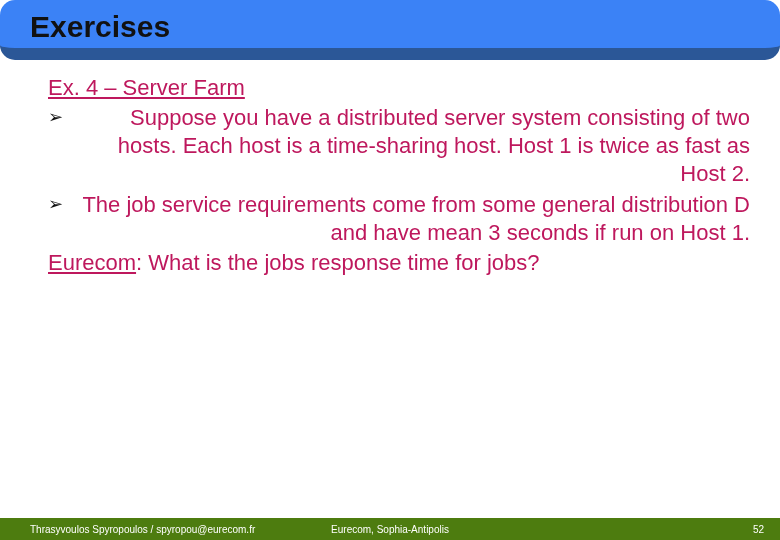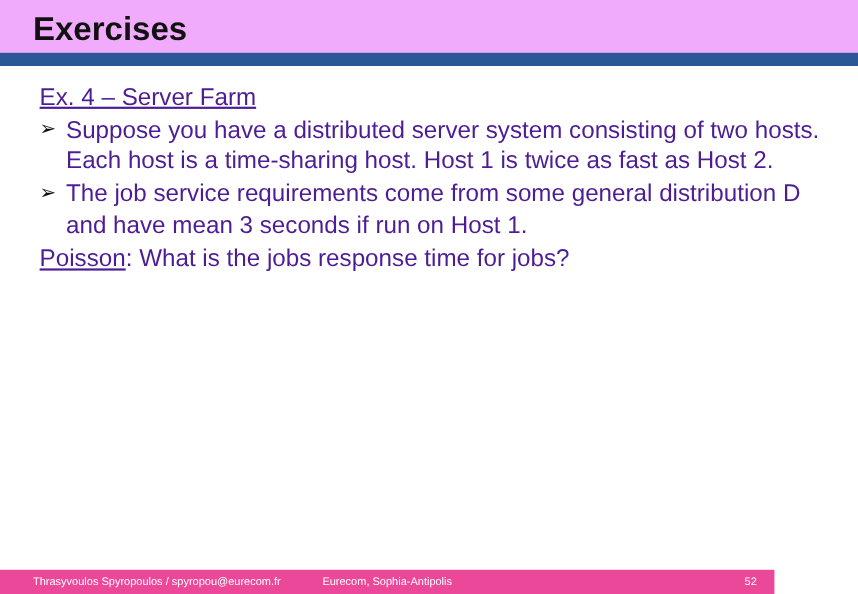--- a/index.html
+++ b/index.html
@@ -10,45 +10,47 @@
     font-family: "Trebuchet MS", "Comic Sans MS", Verdana, sans-serif;
     background: #ffffff;
     overflow: hidden;
   }
   .slide {
     width: 780px;
     height: 540px;
     position: relative;
   }
   .title-bar {
-    background: #f0abfc;
+    background: #3b82f6;
     padding: 10px 0 0 30px;
     border-bottom: 12px solid #2b5797;
+    border-radius: 15px;
   }
   .title-bar h1 {
     margin: 0 0 4px 0;
     font-size: 30px;
     font-weight: bold;
     font-family: "Trebuchet MS", sans-serif;
     color: #111;
   }
   .content {
-    padding: 14px 30px 0 36px;
+    padding: 14px 30px 0 48px;
     font-size: 22px;
-    color: #4c1d95;
+    color: #be185d;
     line-height: 1.28;
   }
   .ex-title {
     text-decoration: underline;
     margin-bottom: 2px;
   }
   ul.bullets {
     list-style: none;
     margin: 0;
     padding: 0;
+    text-align: right;
   }
   ul.bullets li {
     position: relative;
     padding-left: 24px;
     margin-bottom: 2px;
   }
   ul.bullets li::before {
     content: "\27A2"; 
     position: absolute;
     left: 0;
@@ -62,23 +64,23 @@
   .question {
     margin-top: 2px;
   }
   .question .ul {
     text-decoration: underline;
   }
   .footer {
     position: absolute;
     left: 0;
     bottom: 0;
-    width: 704px;
+    width: 780px;
     height: 22px;
-    background: #ec4899;
+    background: #4d7c0f;
     color: #fff;
     font-size: 10px;
     font-family: Arial, sans-serif;
     display: flex;
     align-items: center;
   }
   .footer .left {
     position: absolute;
     left: 30px;
   }
@@ -108,21 +110,21 @@
     <ul class="bullets">
       <li>
         <span>Suppose you have a distributed server system consisting of two hosts. Each host is a time-sharing host. Host 1 is twice as fast as Host 2.</span>
       </li>
       <li>
         <span>The job service requirements come from some general distribution D and have mean 3 seconds if run on Host 1.</span>
       </li>
     </ul>
 
     <div class="question">
-      <span class="ul">Poisson</span><span>: What is the jobs response time for jobs?</span>
+      <span class="ul">Eurecom</span><span>: What is the jobs response time for jobs?</span>
     </div>
   </div>
 
   <div class="footer">
     <span class="left">Thrasyvoulos Spyropoulos / spyropou@eurecom.fr</span>
     <span class="center">Eurecom, Sophia-Antipolis</span>
     <span class="right">52</span>
   </div>
 
 </div>

